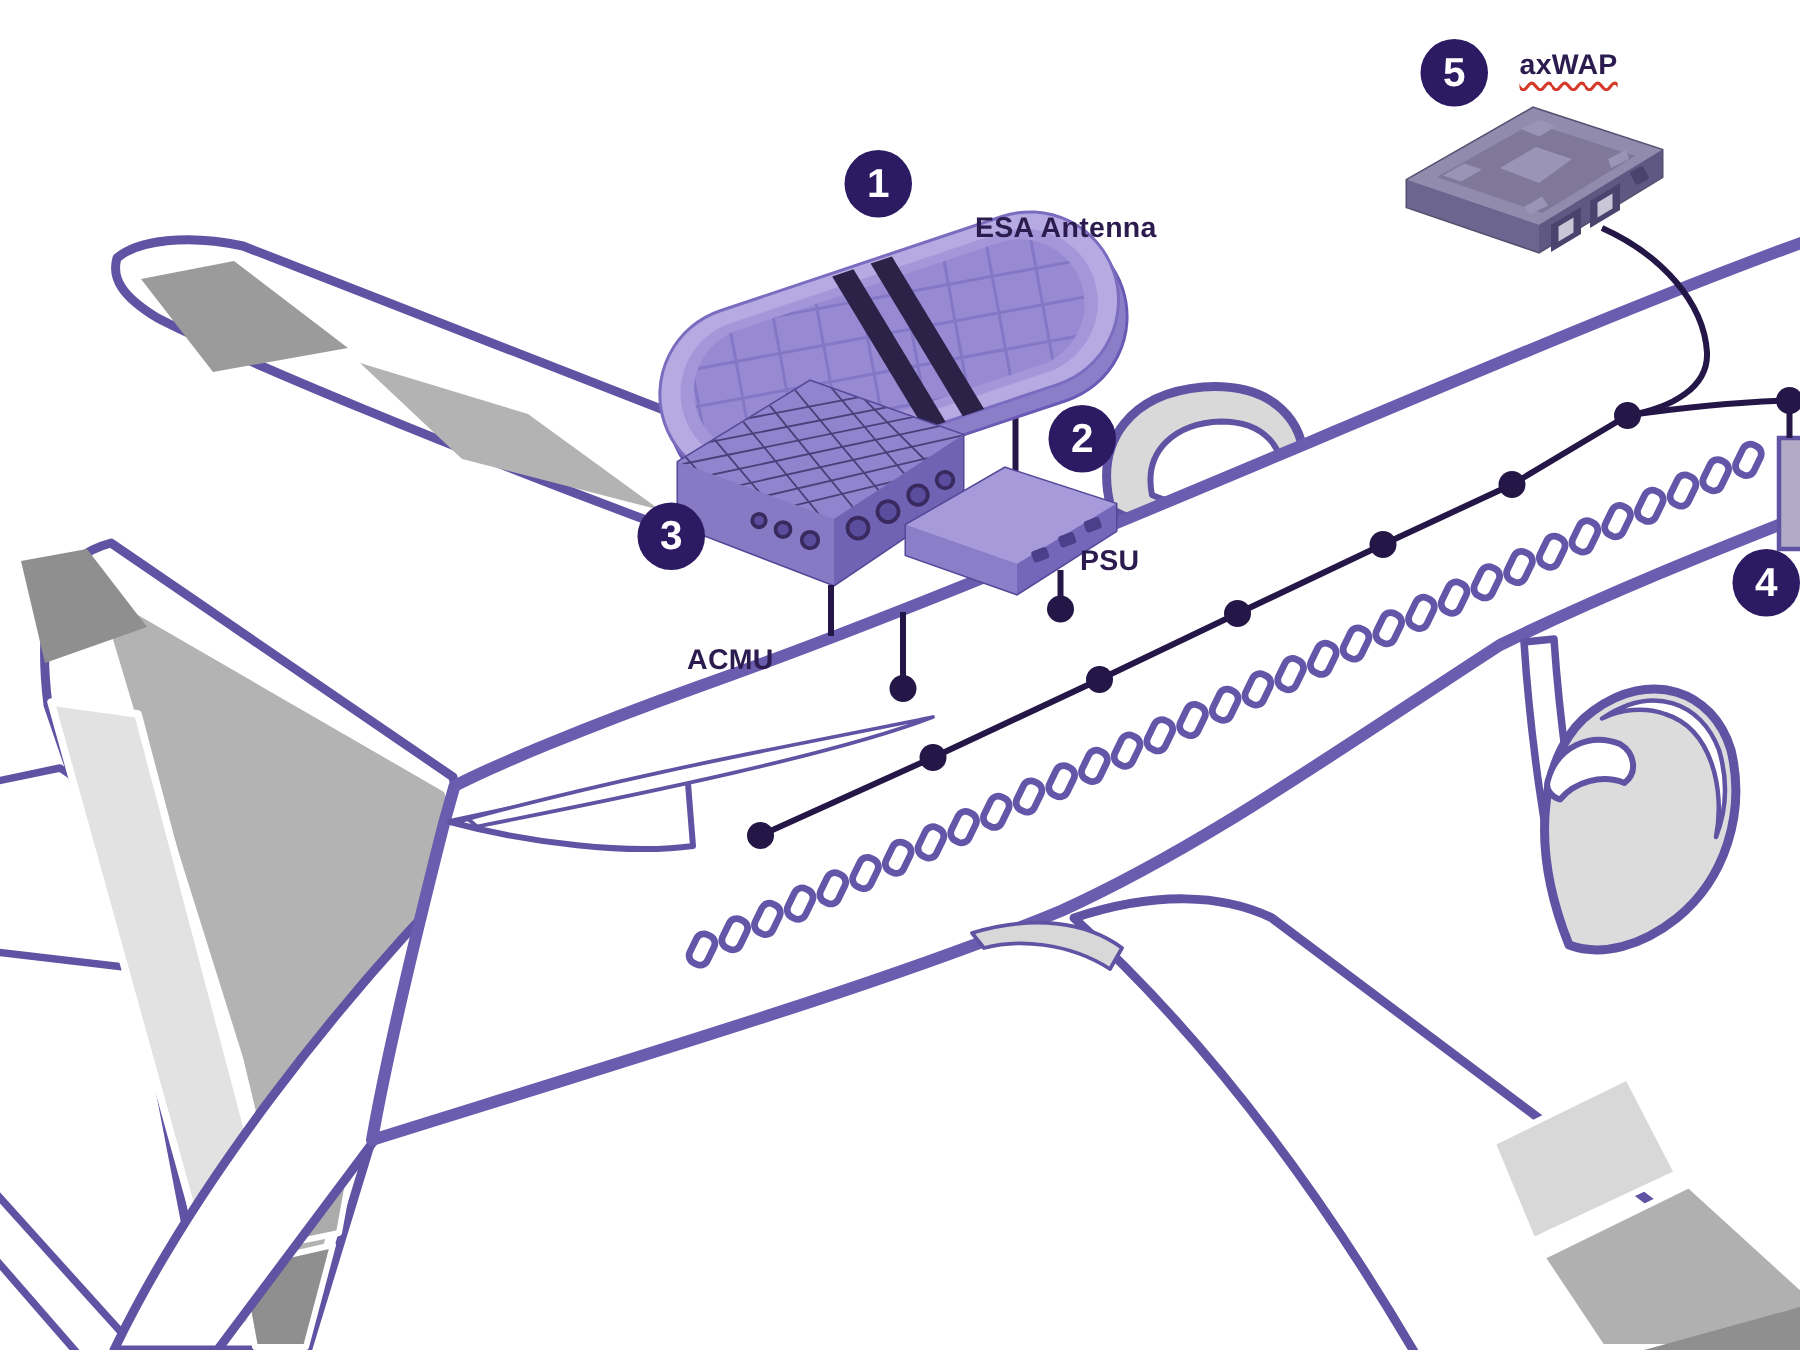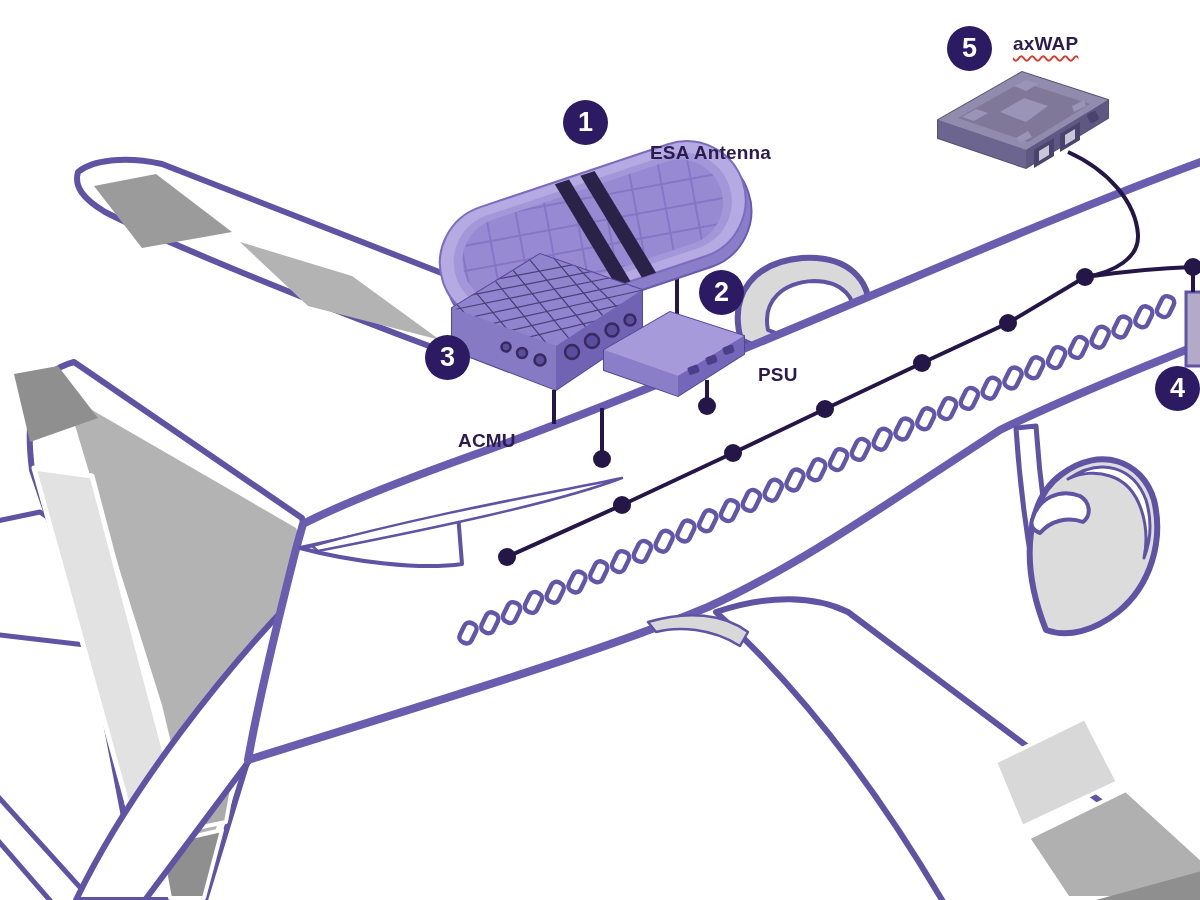--- a/index.html
+++ b/index.html
@@ -246,21 +246,21 @@
       <circle cx="602" cy="459" r="9"></circle>
           <circle cx="707" cy="406" r="9"></circle>
     </g>
   </g>
 </svg>
 
   <div class="badge" style="left:563px;top:100px;">1</div>
   <div class="lbl" style="left:650px;top:106px;margin-top:36px;">ESA Antenna</div>
 
   <div class="badge" style="left:699px;top:270px;">2</div>
-  <div class="lbl" style="left:758px;top:364px;">PSU</div>
+  <div class="lbl" style="left:720px;top:364px;">PSU</div>
 
   <div class="badge" style="left:425px;top:335px;">3</div>
   <div class="lbl" style="left:414px;top:430px;margin-left:44px;">ACMU</div>
 
   <div class="badge" style="left:1155px;top:366px;">4</div>
 
   <div class="badge" style="left:947px;top:26px;">5</div>
   <div class="lbl spellcheck" style="left:1013px;top:33px;">axWAP</div>
 </div>
 

